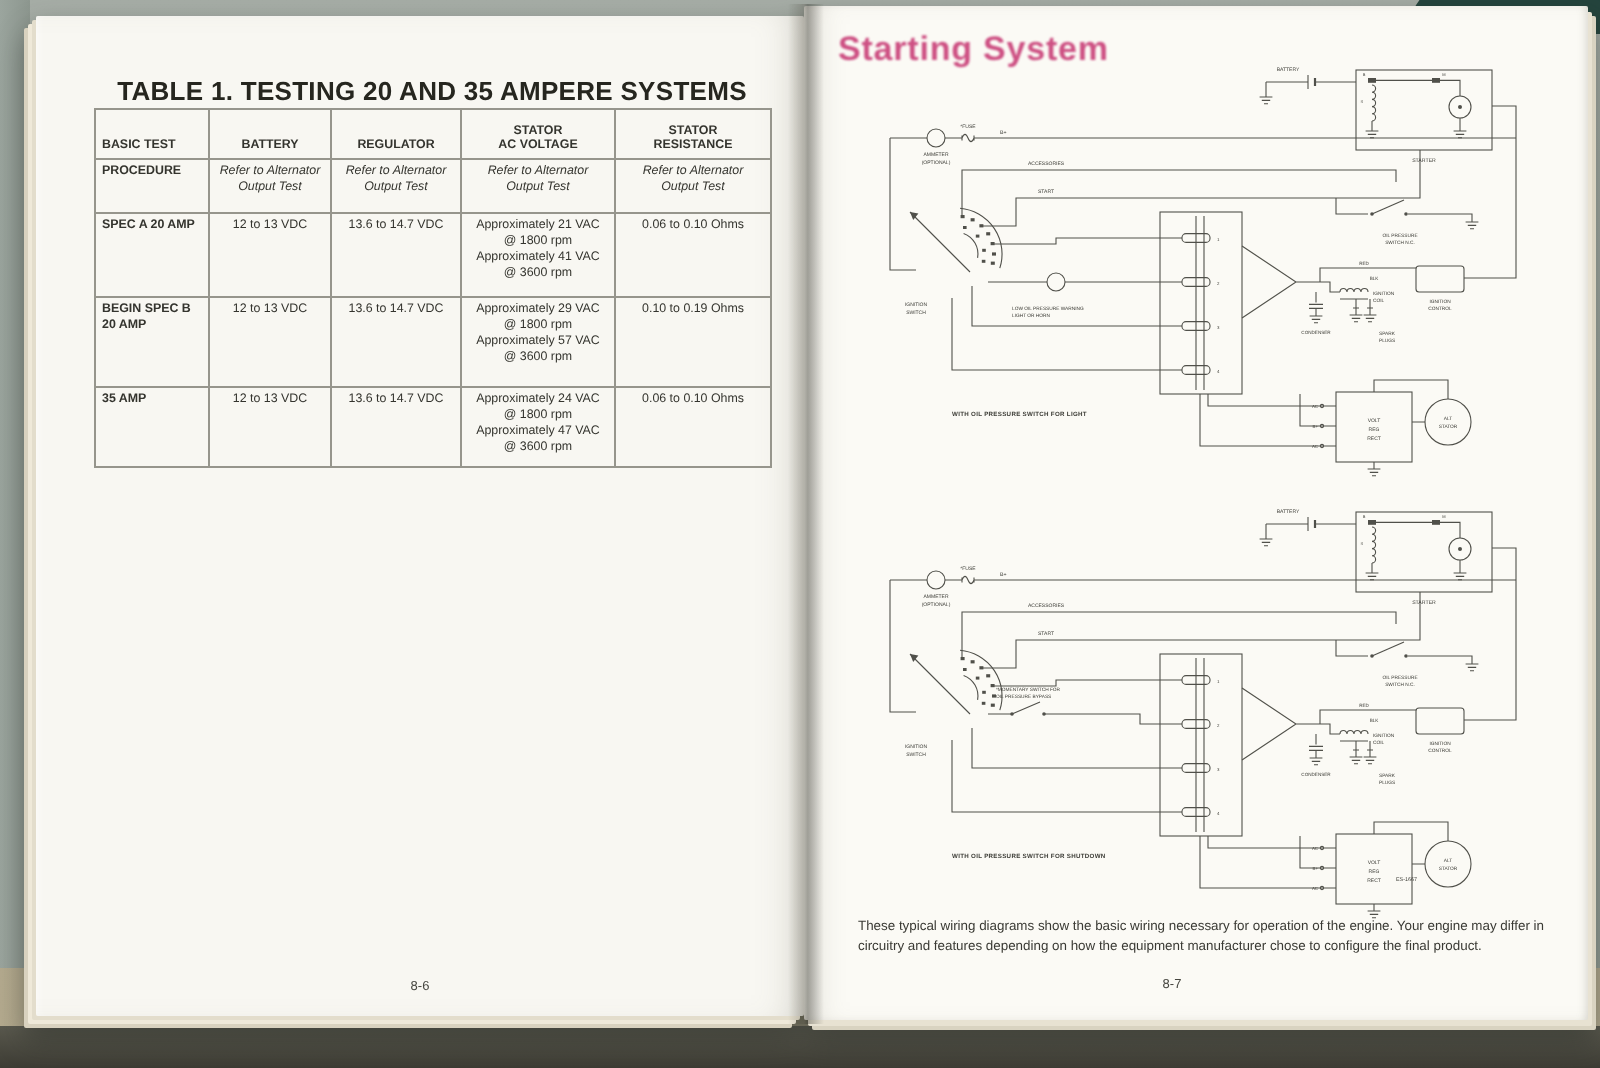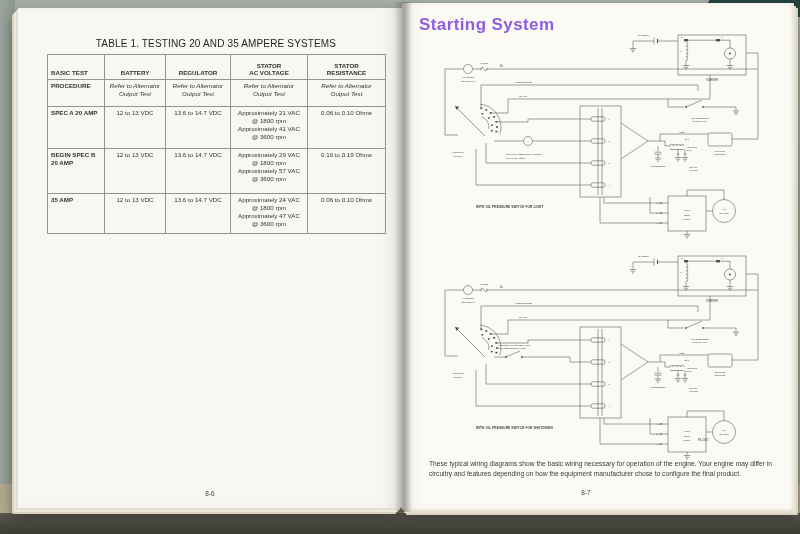--- a/index.html
+++ b/index.html
@@ -10,35 +10,35 @@
   .bottom-dark{position:absolute;left:0;right:0;bottom:0;height:21px;background:linear-gradient(180deg,#5a594e 0,#3d3c34 100%);}
   .left-edge{position:absolute;left:0;top:0;width:15px;height:514px;background:linear-gradient(90deg,#9ba59e,#8d978f);}
   .book{position:absolute;left:12px;top:2px;width:784px;height:510px;filter:drop-shadow(0 6px 7px rgba(35,40,35,.45));}
   .page{position:absolute;background:#f8f7f2;}
   .page-left{left:6px;top:6px;width:384px;height:500px;border-radius:1px;
     box-shadow:-2px 2px 0 #e3ddcc,-4px 4px 0 #efe9d9,-6px 6px 0 #d9d2bf, inset -16px 0 20px -14px rgba(110,105,90,.35), inset 3px 0 4px -2px rgba(255,255,255,.6);}
   .page-right{left:390px;top:1px;width:392px;height:507px;background:#fbfaf5;border-radius:1px;
     box-shadow:2px 3px 0 #e8e2d2,4px 5px 0 #d9d3c1, inset 14px 0 18px -13px rgba(110,105,90,.38), inset -3px 0 4px -2px rgba(120,115,100,.25);}
   .spine{position:absolute;left:382px;top:0;width:18px;height:510px;pointer-events:none;
     background:linear-gradient(90deg,rgba(60,60,50,0) 0,rgba(75,72,60,.28) 45%,rgba(42,42,35,.36) 55%,rgba(60,60,50,0) 100%);}
-  .lp-title{position:absolute;left:29px;top:30px;width:338px;text-align:center;font-size:10px;font-weight:normal;color:#26261f;letter-spacing:.15px;}
+  .lp-title{position:absolute;left:29px;top:30px;width:338px;text-align:center;font-size:13px;font-weight:bold;color:#26261f;letter-spacing:.15px;}
   table.spec{position:absolute;left:29px;top:46px;width:338px;border-collapse:collapse;table-layout:fixed;}
   table.spec th,table.spec td{border:1px solid #96958c;color:#34342e;white-space:pre-line;overflow:hidden;}
   table.spec th{font-size:6.2px;font-weight:bold;vertical-align:bottom;text-align:center;padding:1px 2px 2px;height:21px;line-height:1.25;}
   table.spec th.c1{text-align:left;padding-left:3px;}
   table.spec td{font-size:6.2px;vertical-align:top;text-align:center;padding:2px 3px;line-height:1.3;}
   table.spec td.c1{text-align:left;font-weight:bold;padding-left:3px;}
   tr.r-proc{height:27px;} tr.r-proc td{font-style:italic;}
   tr.r-proc td.c1{font-style:normal;}
   tr.r-a{height:42px;} tr.r-b{height:45px;} tr.r-c{height:40px;}
   .pagenum{position:absolute;width:100%;text-align:center;font-size:6.5px;color:#45453f;}
   .pn-left{top:482px;left:0;}
   .pn-right{top:486px;left:-12px;}
   .rp-title{position:absolute;left:0;top:10px;width:366px;text-align:center;font-size:7.6px;font-weight:bold;color:#23231d;letter-spacing:.2px;}
-  .ghost{position:absolute;left:17px;top:12px;font-size:17px;font-weight:bold;color:#6d28d9;opacity:.75;letter-spacing:.4px;filter:blur(.4px);}
+  .ghost{position:absolute;left:17px;top:12px;font-size:17px;font-weight:bold;color:#be185d;opacity:.75;letter-spacing:.4px;filter:blur(.4px);}
   .diag{position:absolute;width:360px;height:212px;}
   #diag1{left:26px;top:24px;}
   #diag2{left:26px;top:245px;}
   .rp-footer{position:absolute;left:27px;top:456px;width:356px;font-size:6.7px;line-height:1.42;color:#3a3a34;}
   svg .w{stroke:#50504a;stroke-width:.55;fill:none;}
   svg .wf{fill:#50504a;stroke:none;}
   svg text{fill:#3c3c36;font-family:"Liberation Sans",sans-serif;}
 </style>
 </head>
 <body>

